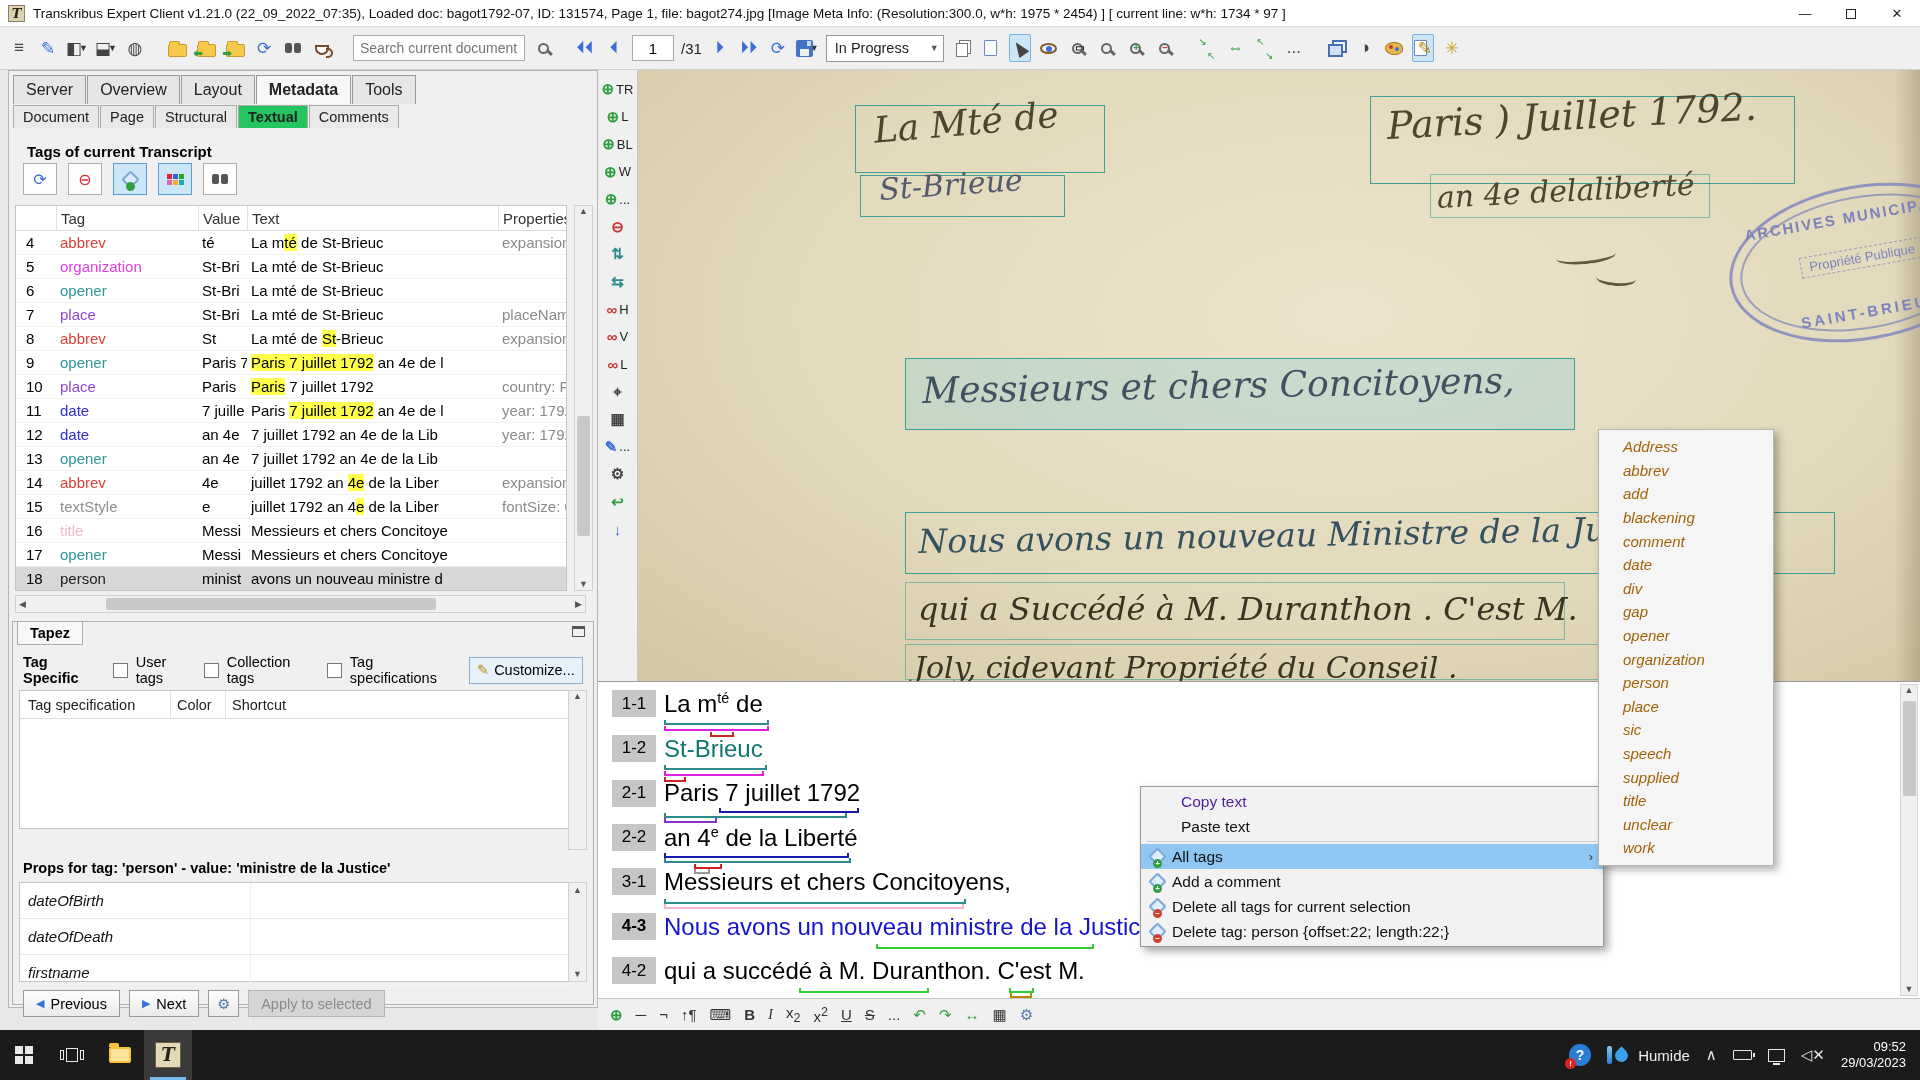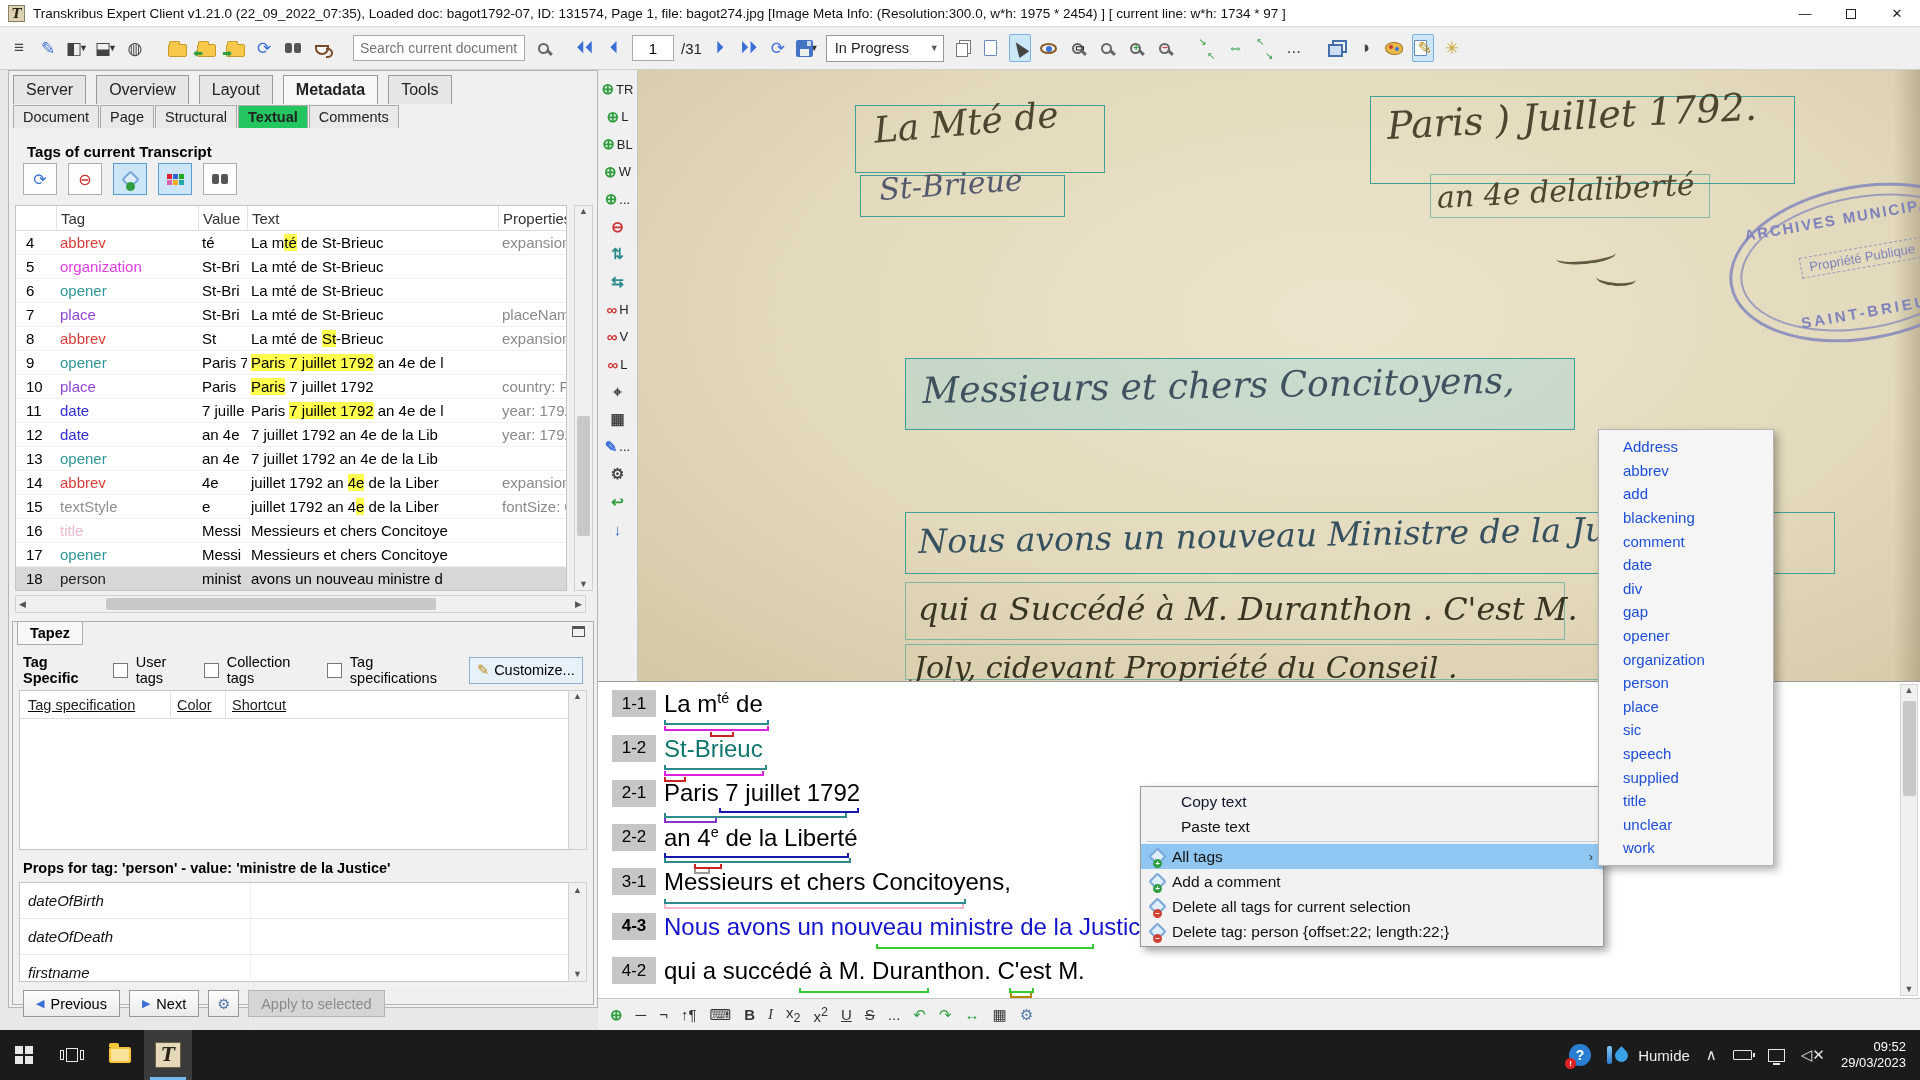--- a/index.html
+++ b/index.html
@@ -47,21 +47,21 @@
   .corners.inw::before { content:"↘"; } .corners.inw::after { content:"↖"; }
   .layers { width:15px; height:13px; border:2px solid #4470b0; background:#cfe0f5; box-shadow:4px -4px 0 -2px #f0f0f0, 4px -4px 0 0 #4470b0; margin-top:4px; }
   .palette { width:18px; height:13px; background:#e8b84a; border-radius:50% 50% 45% 55%; border:1px solid #a87820; position:relative; }
   .palette::before { content:""; position:absolute; left:3px; top:2px; width:4px; height:4px; border-radius:50%; background:#cc3333; }
   .palette::after { content:""; position:absolute; right:3px; top:4px; width:4px; height:4px; border-radius:50%; background:#3a6fd8; }
   .cupic { width:14px; height:10px; border:2px solid #7a4a2a; border-radius:0 0 7px 7px; position:relative; margin-top:4px; background:#fff; }
   .cupic::after { content:""; position:absolute; right:-6px; top:1px; width:5px; height:6px; border:2px solid #7a4a2a; border-left:none; border-radius:0 5px 5px 0; }
 
   
   .leftpanel { position:absolute; left:8px; top:70px; width:590px; height:938px; background:#f0f0f0; border:1px solid #b5b5b5; }
-  .tabs { position:absolute; left:4px; top:4px; display:flex;gap:9px; }
+  .tabs { position:absolute; left:4px; top:4px; display:flex; }
   .tab { padding:5px 12px; font-size:16px; border:1px solid #999; border-bottom:none; background:#e6e6e6; color:#222; margin-right:1px; }
   .tab.on { background:#f7f7f7; font-weight:bold; }
   .subtabs { position:absolute; left:4px; top:34px; display:flex; }
   .subtab { padding:3px 9px; font-size:14.5px; border:1px solid #aaa; border-bottom:none; background:#e9e9e9; color:#222; margin-right:1px; }
   .subtab.on { background:#22c55e; font-weight:bold; }
   .sectiontitle { position:absolute; left:18px; top:72px; font-size:15px; font-weight:bold; color:#000; }
   .minitools { position:absolute; left:14px; top:92px; display:flex; gap:11px; }
   .minibtn { width:34px; height:32px; border:1px solid #adadad; background:#fdfdfd; display:flex; align-items:center; justify-content:center; font-size:16px; }
   .minibtn.on { background:#cde6f7; border:1px solid #5b9bd5; }
   .gridglyph { display:grid; grid-template-columns:5px 5px 5px; grid-gap:1px; }
@@ -84,21 +84,21 @@
   .vthumb { position:absolute; left:2px; width:13px; background:#c8c8c8; border-radius:2px; }
   .hscroll { position:absolute; left:6px; top:524px; width:571px; height:18px; background:#f0f0f0; border:1px solid #d0d0d0; font-size:9px; color:#555; display:flex; align-items:center; }
   .hthumb { position:absolute; left:90px; top:2px; width:330px; height:12px; background:#c8c8c8; border-radius:2px; }
 
   .tagspanel { position:absolute; left:3px; top:550px; width:582px; height:384px; border:1px solid #b0b0b0; background:#f0f0f0; }
   .tagstab { position:absolute; left:4px; top:0px; padding:3px 12px; font-size:14.5px; font-weight:bold; border:1px solid #aaa; border-top:none; background:#f7f7f7; }
   .restoreic { position:absolute; right:8px; top:4px; width:13px; height:11px; border:1px solid #555; border-top:3px solid #555; }
   .tsrow { position:absolute; left:10px; top:32px; display:flex; align-items:center; font-size:14.5px; gap:8px; width:560px; }
   .cbox { width:15px; height:15px; border:1px solid #777; background:#fff; flex:none; }
   .customize { margin-left:auto; width:118px; height:27px; border:1px solid #8fafd0; background:#e7f1fa; display:flex; align-items:center; justify-content:center; gap:5px; font-size:14.5px; }
-  .spectable { position:absolute; left:6px; top:68px; width:552px; height:160px; background:#fff; border:1px solid #c5c5c5; font-size:14.5px;text-decoration:underline; }
+  .spectable { position:absolute; left:6px; top:68px; width:552px; height:139px; background:#fff; border:1px solid #c5c5c5; font-size:14.5px; }
   .spechead { display:flex; height:28px; border-bottom:1px solid #ddd; align-items:center; color:#222; }
   .sc0 { width:150px; padding-left:8px; } .sc1 { width:55px; border-left:1px solid #e2e2e2; padding-left:6px; height:100%; display:flex; align-items:center; } .sc2 { width:70px; border-left:1px solid #e2e2e2; padding-left:6px; height:100%; display:flex; align-items:center; }
   .specscroll { position:absolute; right:6px; top:68px; width:19px; height:160px; background:#f0f0f0; border:1px solid #d0d0d0; font-size:9px; color:#555; text-align:center; }
   .propstitle { position:absolute; left:10px; top:238px; font-size:14.5px; font-weight:bold; color:#000; }
   .propstable { position:absolute; left:6px; top:260px; width:552px; height:100px; background:#fff; border:1px solid #c5c5c5; }
   .proprow { height:36px; border-bottom:1px solid #e8e8e8; display:flex; align-items:center; font-size:15px; }
   .propname { font-style:italic; padding-left:8px; width:230px; color:#111; }
   .propval { flex:1; border-left:1px solid #f0f0f0; height:100%; }
   .propscroll { position:absolute; right:6px; top:260px; width:19px; height:100px; background:#f0f0f0; border:1px solid #d0d0d0; font-size:9px; color:#555; text-align:center; display:flex; flex-direction:column; justify-content:space-between; padding:2px 0; }
   .btnrow { position:absolute; left:10px; top:368px; display:flex; gap:9px; align-items:center; }
@@ -136,31 +136,31 @@
   .ltext sup { font-size:60%; }
   .tmark { position:absolute; height:5px; border-style:solid; border-width:0 2px 2px 2px; }
   .tscroll { position:absolute; right:2px; top:2px; width:18px; height:312px; background:#f0f0f0; border:1px solid #d5d5d5; font-size:9px; color:#555; text-align:center; }
   .fmtbar { position:absolute; left:0; bottom:0; width:100%; height:32px; background:#f0f0f0; border-top:1px solid #c5c5c5; display:flex; align-items:center; gap:13px; padding:0 12px; font-size:15px; color:#333; }
   .fmtbar .b { font-weight:bold; } .fmtbar .i { font-style:italic; font-family:"Liberation Serif",serif; }
   .fmtbar .u { text-decoration:underline; } .fmtbar .s { text-decoration:line-through; }
 
   
   .ctxmenu { position:absolute; left:1140px; top:786px; width:464px; background:#f2f2f2; border:1px solid #999; box-shadow:4px 4px 8px rgba(0,0,0,0.35); padding:2px 0; z-index:30; }
   .ctxitem { height:25px; display:flex; align-items:center; font-size:15.5px; color:#111; padding-left:10px; position:relative; }
-  .ctxitem.disabled { color:#0f172a; }
+  .ctxitem.disabled { color:#4c1d95; }
   .ctxitem.hl { background:#8fc7f2; }
   .ctxitem .lbl { margin-left:8px; }
   .ctxitem .noicon { margin-left:30px; }
   .ctxsep { height:1px; background:#ccc; margin:2px 6px; }
   .subarrow { position:absolute; right:10px; font-size:13px; color:#333; }
   .tagic { width:13px; height:13px; border:2px solid #7aa8d8; background:#dfeefc; transform:rotate(45deg); border-radius:2px; position:relative; flex:none; }
   .tagic .badge { position:absolute; right:-5px; bottom:-5px; width:9px; height:9px; border-radius:50%; color:#fff; font-size:8px; line-height:9px; text-align:center; transform:rotate(-45deg); font-weight:bold; }
   .badge.add { background:#2e9e3e; } .badge.del { background:#d04030; }
   .submenu { position:absolute; left:1598px; top:429px; width:176px; background:#f5f5f5; border:1px solid #b5b5b5; box-shadow:4px 4px 8px rgba(0,0,0,0.3); padding:5px 0; z-index:31; }
-  .subitem { height:23.6px; display:flex; align-items:center; padding-left:24px; font-size:15px; color:#1d4ed8; }
+  .subitem { height:23.6px; display:flex; align-items:center; padding-left:24px; font-size:15px; color:#a16207;font-style:italic; }
 
   
   .taskbar { position:absolute; left:0; top:1030px; width:1920px; height:50px; background:#1b1b1b; display:flex; align-items:center; z-index:40; }
   .startbtn { width:48px; height:50px; display:flex; align-items:center; justify-content:center; }
   .winlogo { display:grid; grid-template-columns:8px 8px; grid-gap:2px; }
   .winlogo i { width:8px; height:8px; background:#e8e8e8; }
   .tbsearch { width:420px; height:50px; background:#fff; border:1px solid #666; display:flex; align-items:center; padding:0 10px; gap:9px; }
   .tbsearch input { border:none; outline:none; font-size:15px; color:#444; width:360px; background:transparent; }
   .tbsearch .mag { border-color:#555; } .tbsearch .mag::after { background:#555; }
   .taskicon { width:48px; height:50px; display:flex; align-items:center; justify-content:center; position:relative; }

